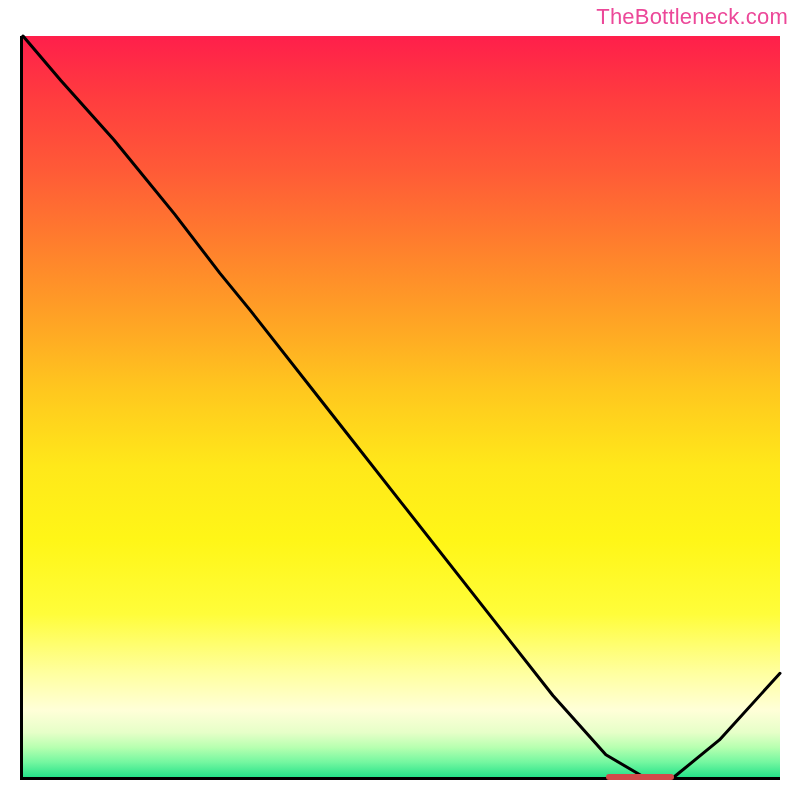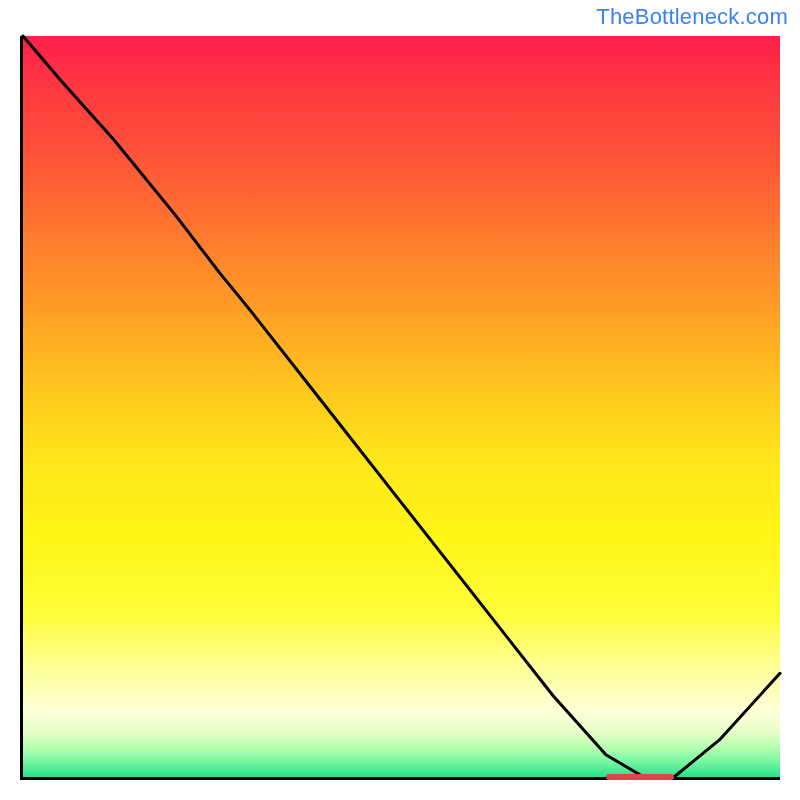--- a/index.html
+++ b/index.html
@@ -4,21 +4,21 @@
 <style>
   * { margin: 0; padding: 0; box-sizing: border-box; }
   html, body { width: 800px; height: 800px; overflow: hidden; background: #fff; }
   .wrap { position: relative; width: 800px; height: 800px; }
   .attrib {
     position: absolute;
     top: 4px;
     right: 12px;
     font-family: Arial, Helvetica, sans-serif;
     font-size: 22px;
-    color: #3b82f6;
+    color: #ec4899;
     font-weight: 500;
     letter-spacing: 0.2px;
   }
   .plot {
     position: absolute;
     left: 20px;
     top: 36px;
     width: 760px;
     height: 744px;
     border-left: 3px solid #000;

